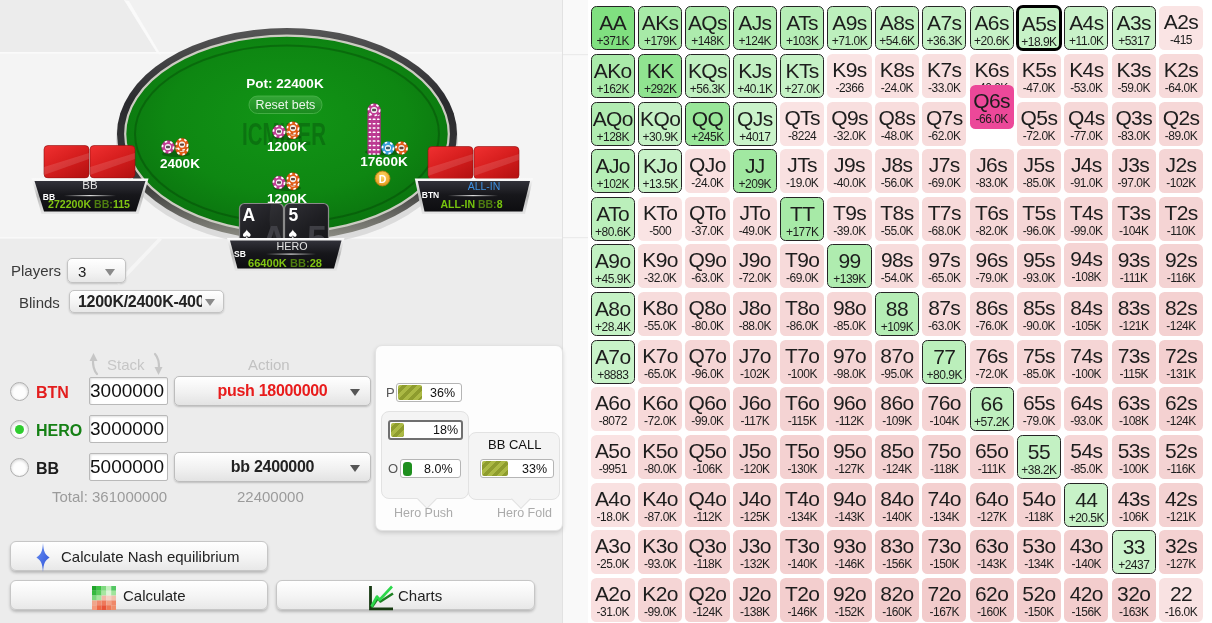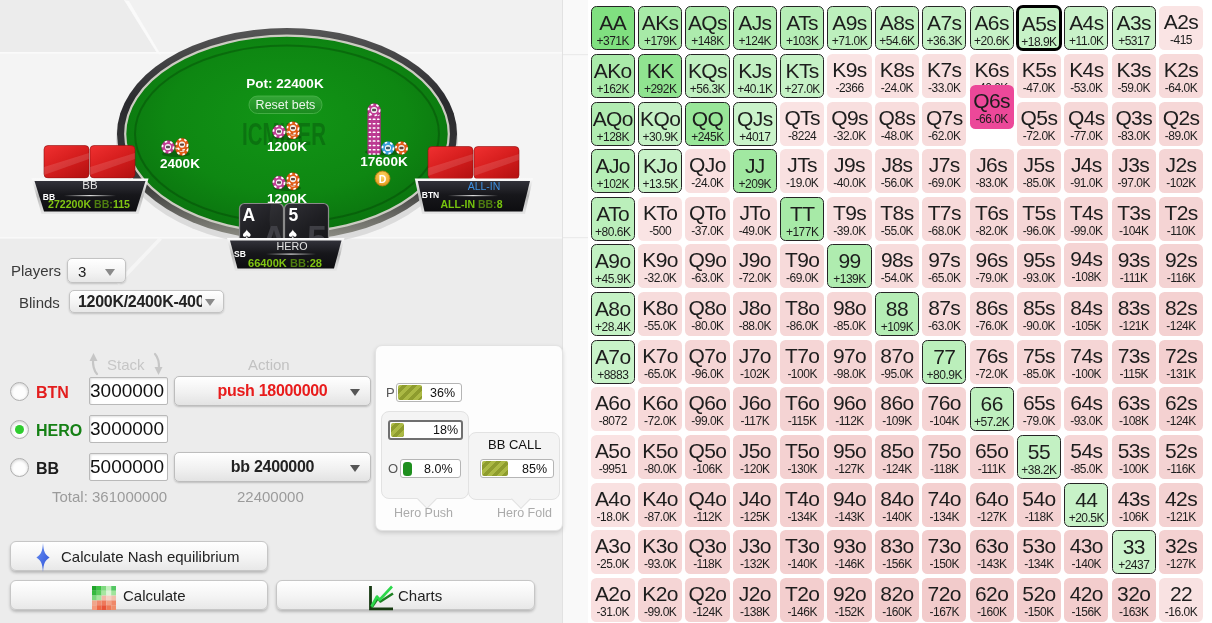--- a/index.html
+++ b/index.html
@@ -320,21 +320,21 @@
 <div class="pct" style="left:433px;top:422.5px">18%</div>
 <div class="lbl" style="left:388px;top:461px;font-size:13px;color:#555">O</div>
 <div class="bar" style="left:400px;top:459px;width:61px">
       <span style="position:absolute;left:2px;top:1.5px;width:9px;height:14px;border-radius:3.5px;background:#1e8f1e"></span>
     </div>
 <div class="pct" style="left:424px;top:462px">8.0%</div>
 <div class="pct" style="left:488px;top:437px;font-size:13px">BB CALL</div>
 <div class="bar" style="left:480px;top:459px;width:74px">
       <span class="fill" style="width:26px"></span>
     </div>
-<div class="pct" style="left:522px;top:462px">85%</div>
+<div class="pct" style="left:522px;top:462px">33%</div>
 <div class="tab" style="left:394px;top:506px">Hero Push</div>
 <div class="tab" style="left:497px;top:506px">Hero Fold</div>
 
 <div class="btn" style="left:10px;top:541px;width:258px;height:30px;line-height:29px">
 <svg width="14" height="29" viewBox="0 0 14 29" style="position:absolute;left:24.7px;top:0.5px">
         <defs>
           <linearGradient id="starG" x1="0" y1="0" x2="1" y2="1">
             <stop offset="0" stop-color="#6a90f2"></stop>
             <stop offset="1" stop-color="#2a50d8"></stop>
           </linearGradient>

